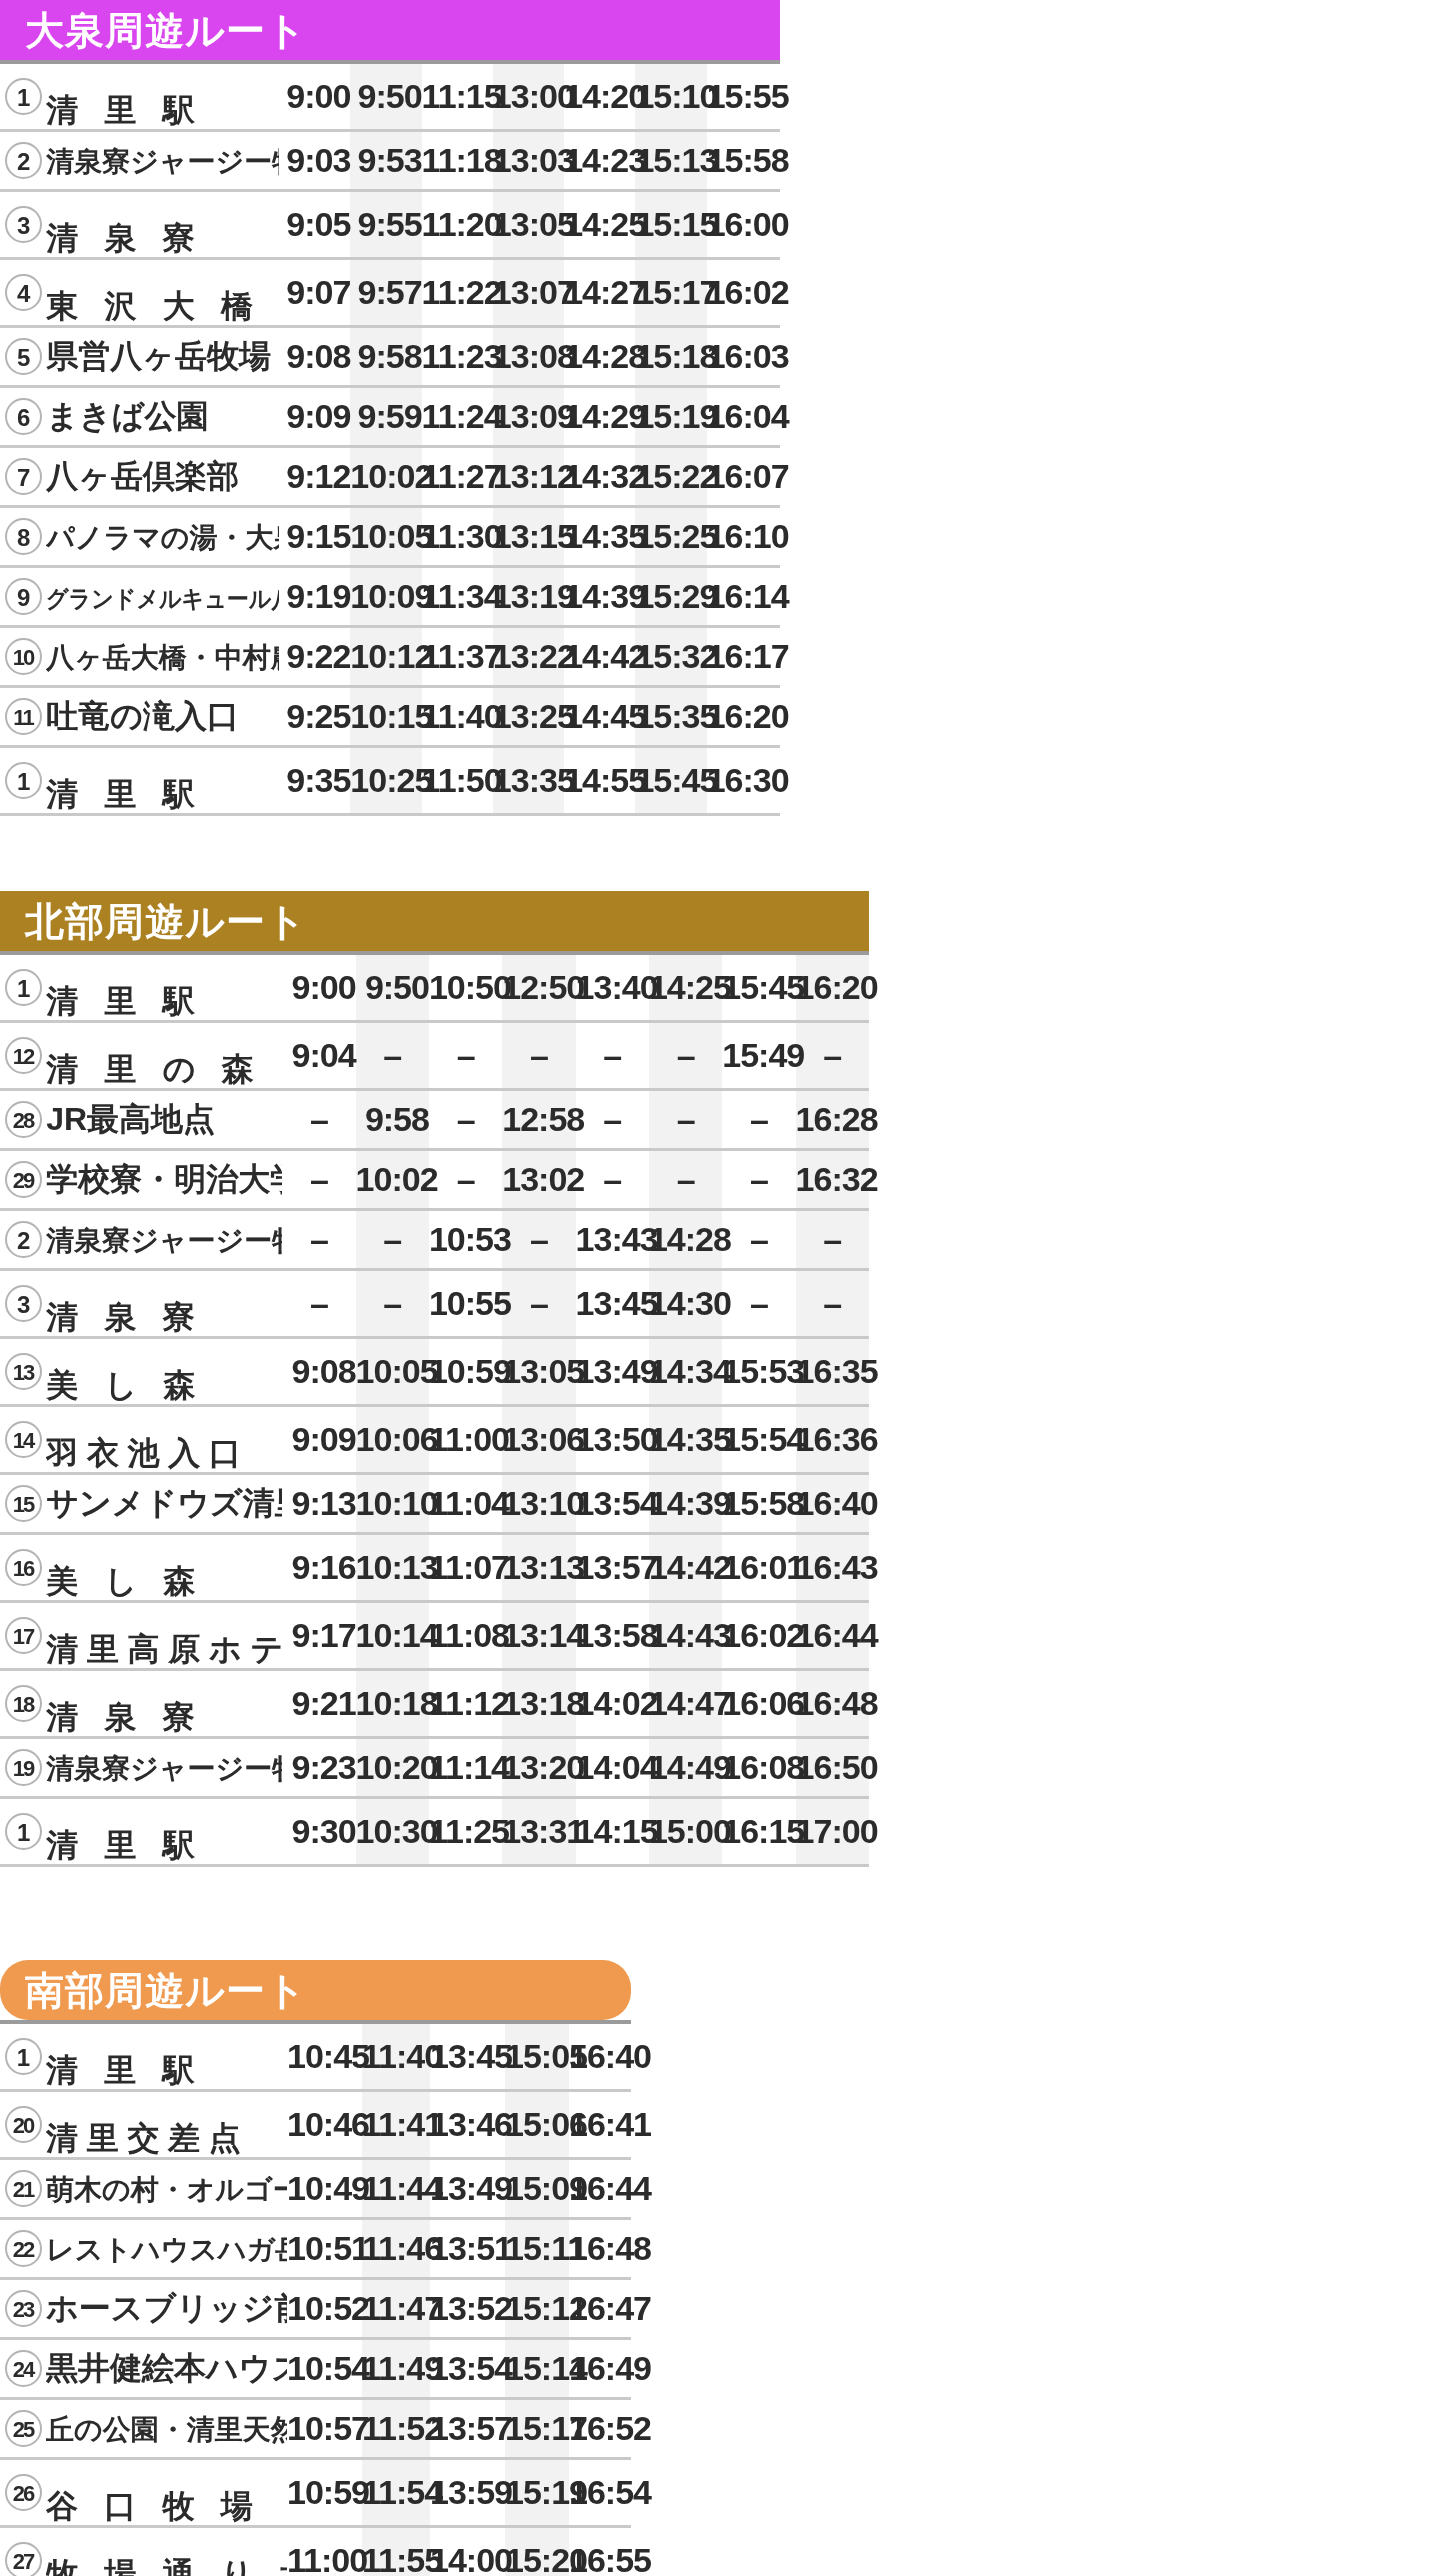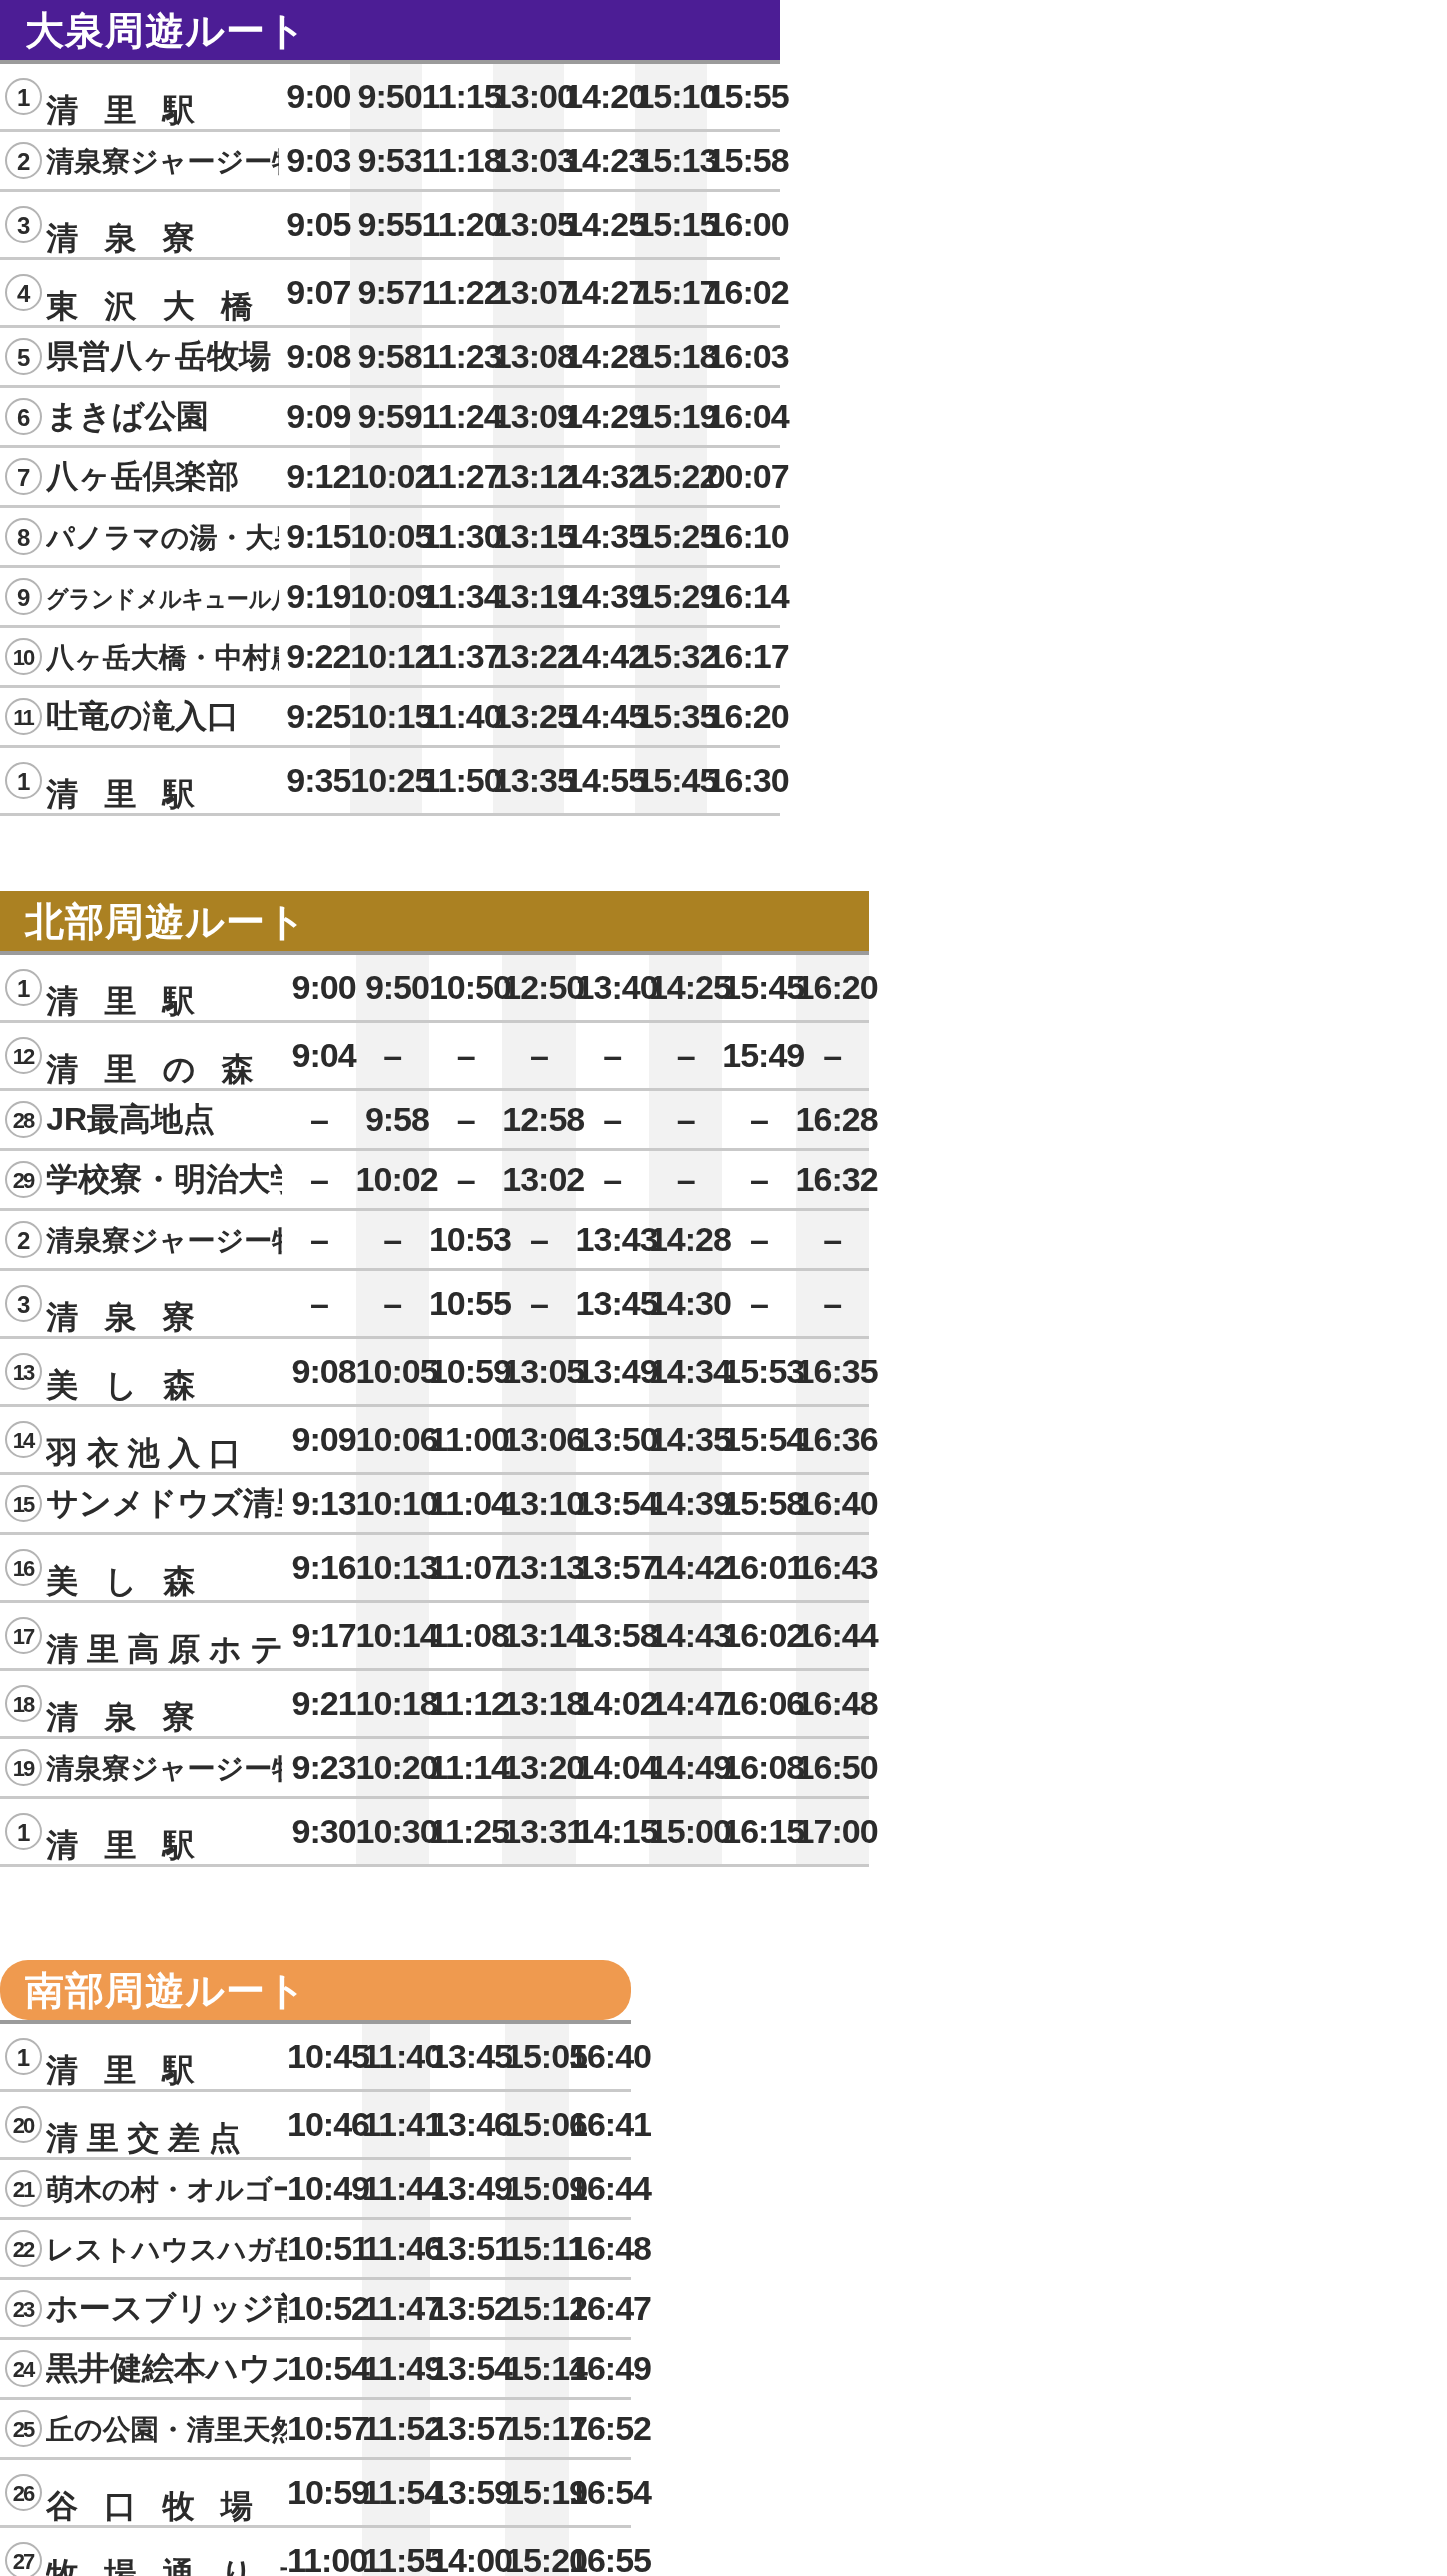--- a/index.html
+++ b/index.html
@@ -105,21 +105,21 @@
   
   .gap-a{height:75px;}
   .gap-b{height:93px;}
 </style>
 </head>
 <body>
 
 <div class="page">
 
   <div class="route">
-    <div class="route-head" style="background:#4c1d95;width:780px;">
+    <div class="route-head" style="background:#d946ef;width:780px;">
       <span class="route-title">大泉周遊ルート</span>
       <span class="route-note"></span>
     </div>
     <table class="tt" style="width:780px;">
       <colgroup>
         <col style="width:46px">
           <col style="width:232px">
         <col style="width:71px">
           <col style="width:71px">
           <col style="width:71px">
@@ -197,21 +197,21 @@
           </tr>
           <tr>
             <td class="num"><span class="bubble">7</span></td>
             <td class="stn"><span class="nm">八ヶ岳倶楽部</span></td>
             <td class="t">9:12</td>
             <td class="t alt">10:02</td>
             <td class="t">11:27</td>
             <td class="t alt">13:12</td>
             <td class="t">14:32</td>
             <td class="t alt">15:22</td>
-            <td class="t">00:07</td>
+            <td class="t">16:07</td>
           </tr>
           <tr>
             <td class="num"><span class="bubble">8</span></td>
             <td class="stn"><span class="nm sm">パノラマの湯・大泉駅入口</span></td>
             <td class="t">9:15</td>
             <td class="t alt">10:05</td>
             <td class="t">11:30</td>
             <td class="t alt">13:15</td>
             <td class="t">14:35</td>
             <td class="t alt">15:25</td>

